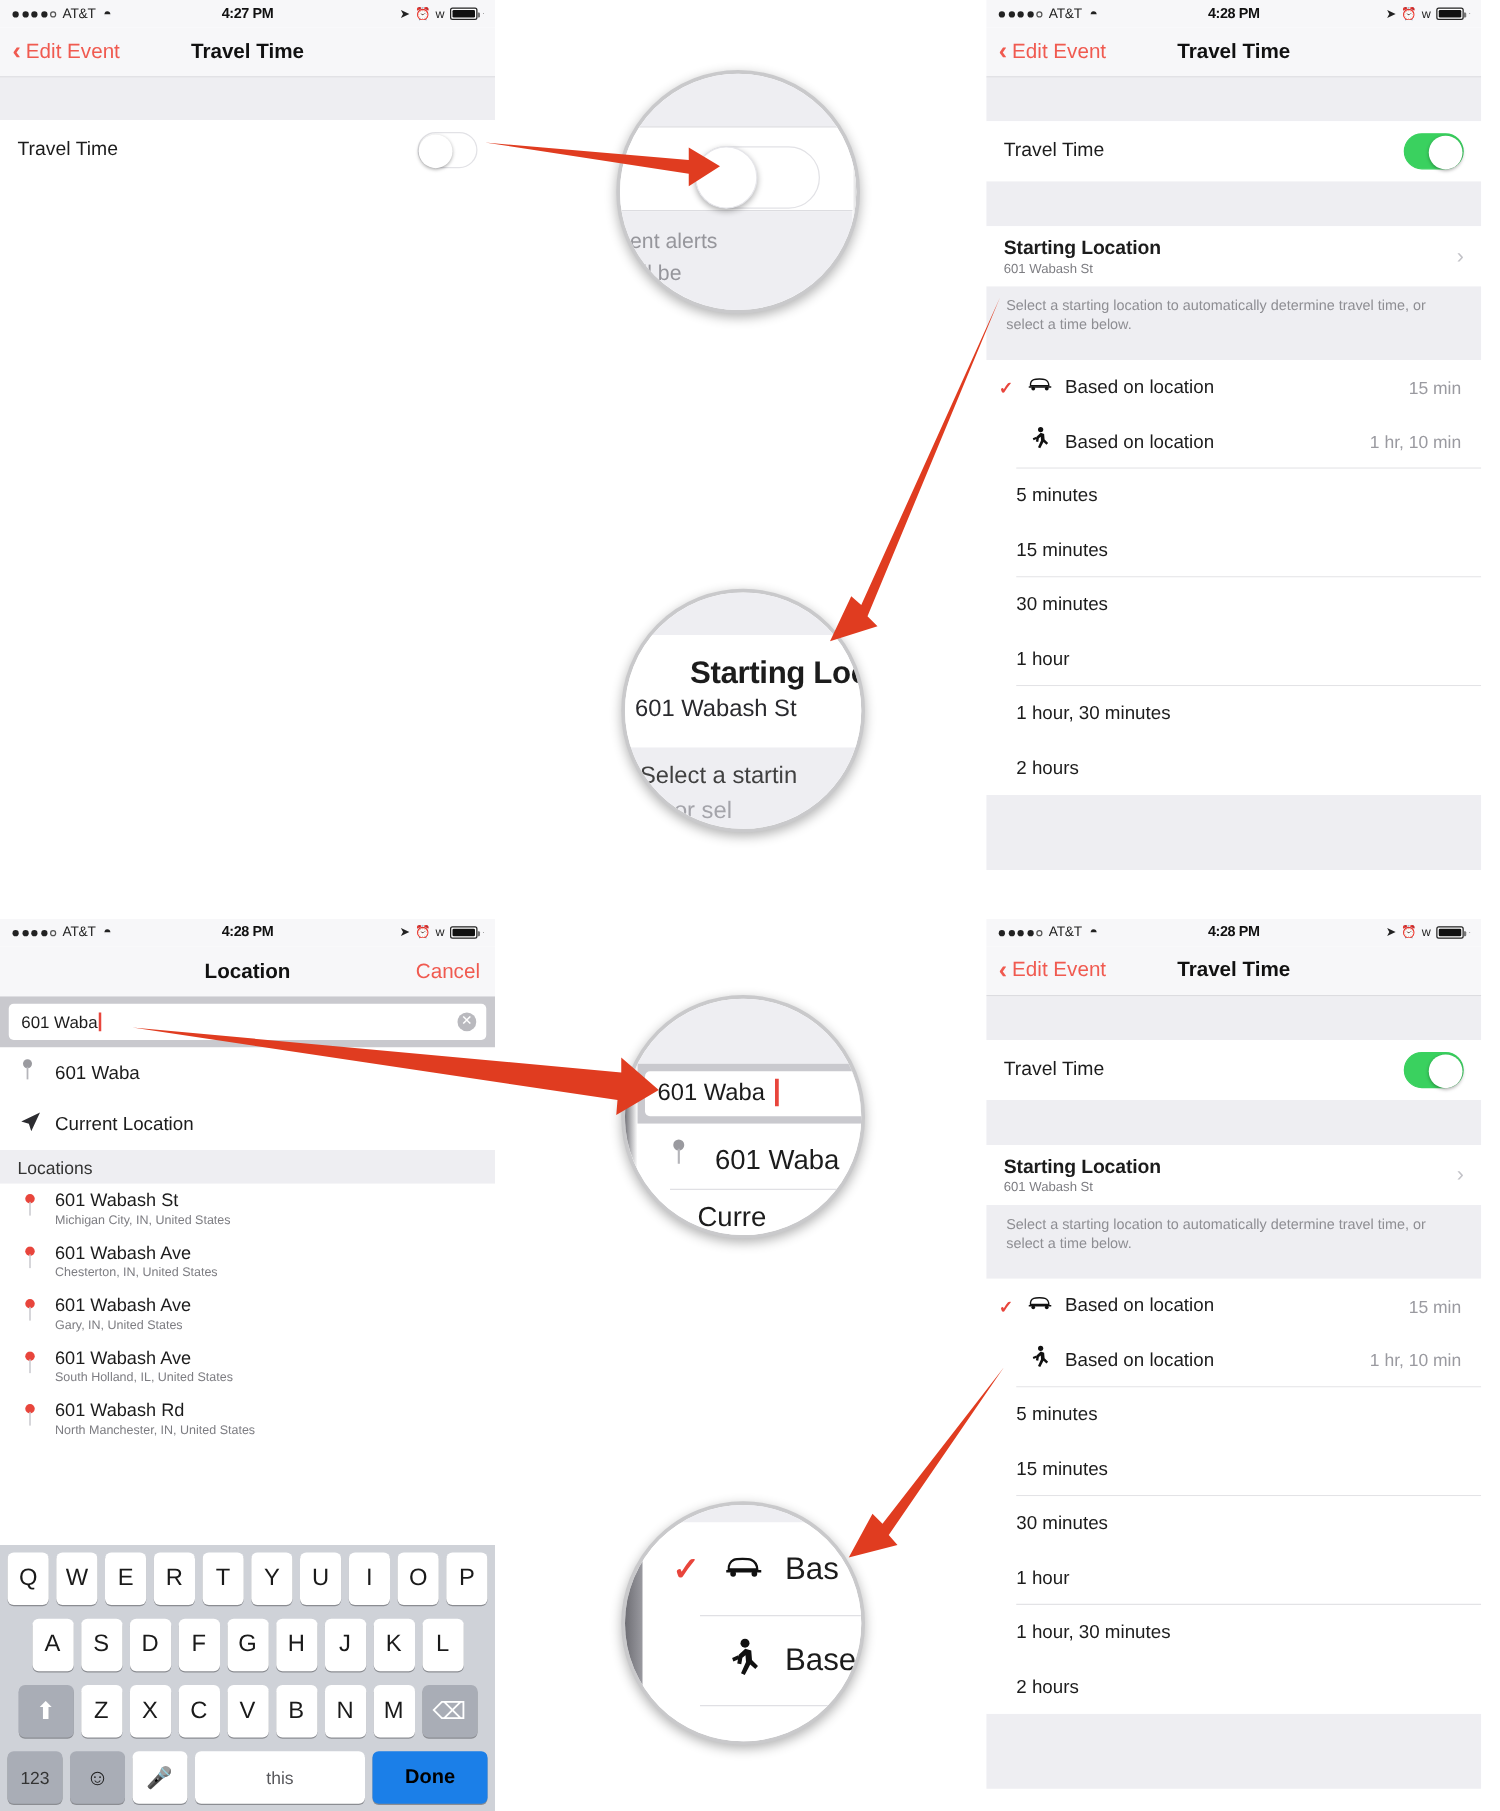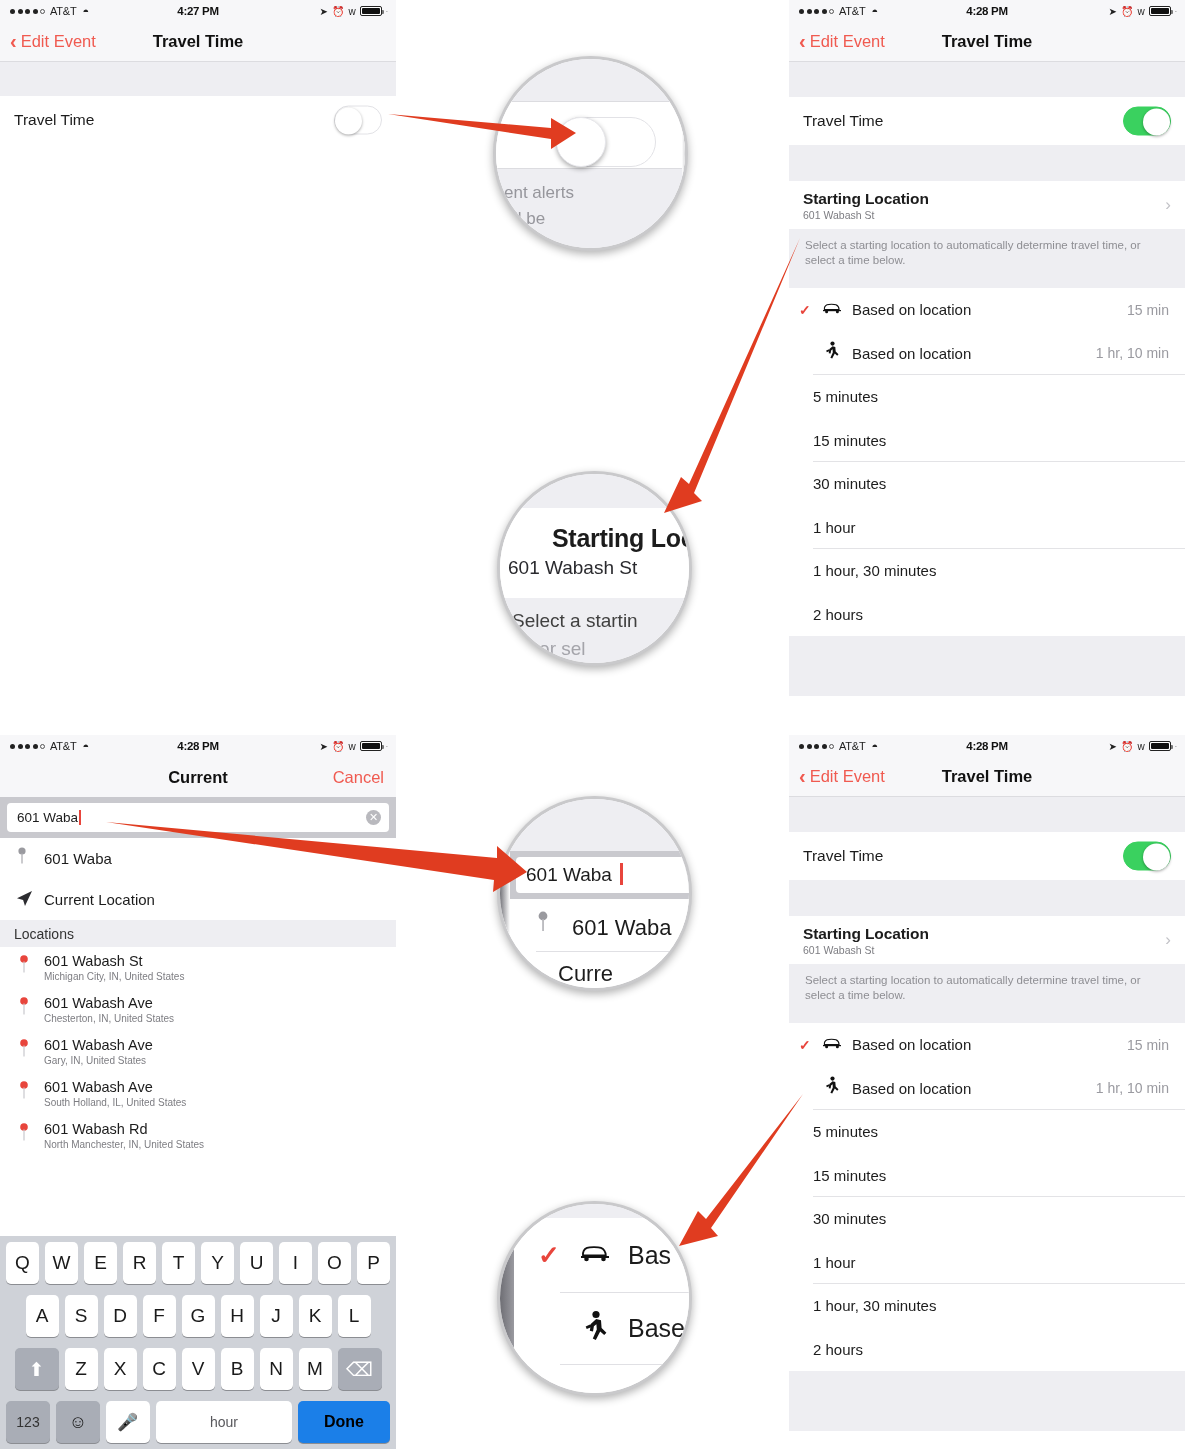--- a/index.html
+++ b/index.html
@@ -296,21 +296,21 @@
         <span class="gly">➤</span>
         <span class="gly">⏰</span>
         <span class="gly">w</span>
         <span class="batt">
             <span></span>
           </span>
         <span class="batt-pct">·</span>
       </div>
     </div>
     <div class="navbar" style="border-bottom:none">
-      <div class="nav-title-l">Current</div>
+      <div class="nav-title-l">Location</div>
       <div class="nav-right">Cancel</div>
     </div>
     <div class="searchwrap">
       <div class="searchbox" placeholder="Search">
         <span class="searchtext">601 Waba</span>
           <span class="caret"></span>
         <span class="clearbtn">✕</span>
       </div>
     </div>
     <div class="sres">
@@ -417,21 +417,21 @@
         <span class="key">V</span>
         <span class="key">B</span>
         <span class="key">N</span>
         <span class="key">M</span>
         <span class="key wide">⌫</span>
       </div>
       <div class="kbot">
         <span class="key num">123</span>
         <span class="key emoji">☺</span>
         <span class="key mic">🎤</span>
-        <span class="key space">hour</span>
+        <span class="key space">this</span>
         <span class="key done">Done</span>
       </div>
     </div>
   </div>
 
   <div class="phone p-br">
     <div class="statusbar">
       <div class="sb-left">
         <span class="dots">
             <i></i>

